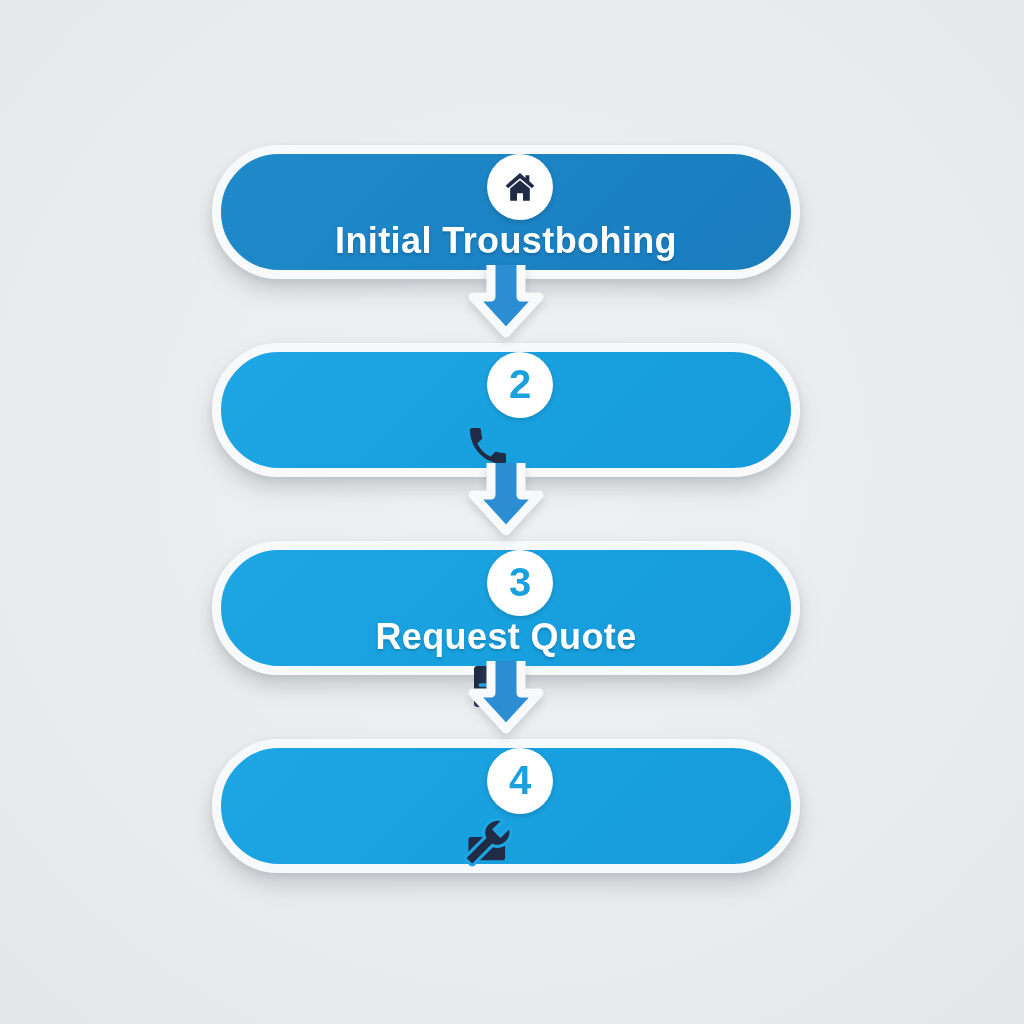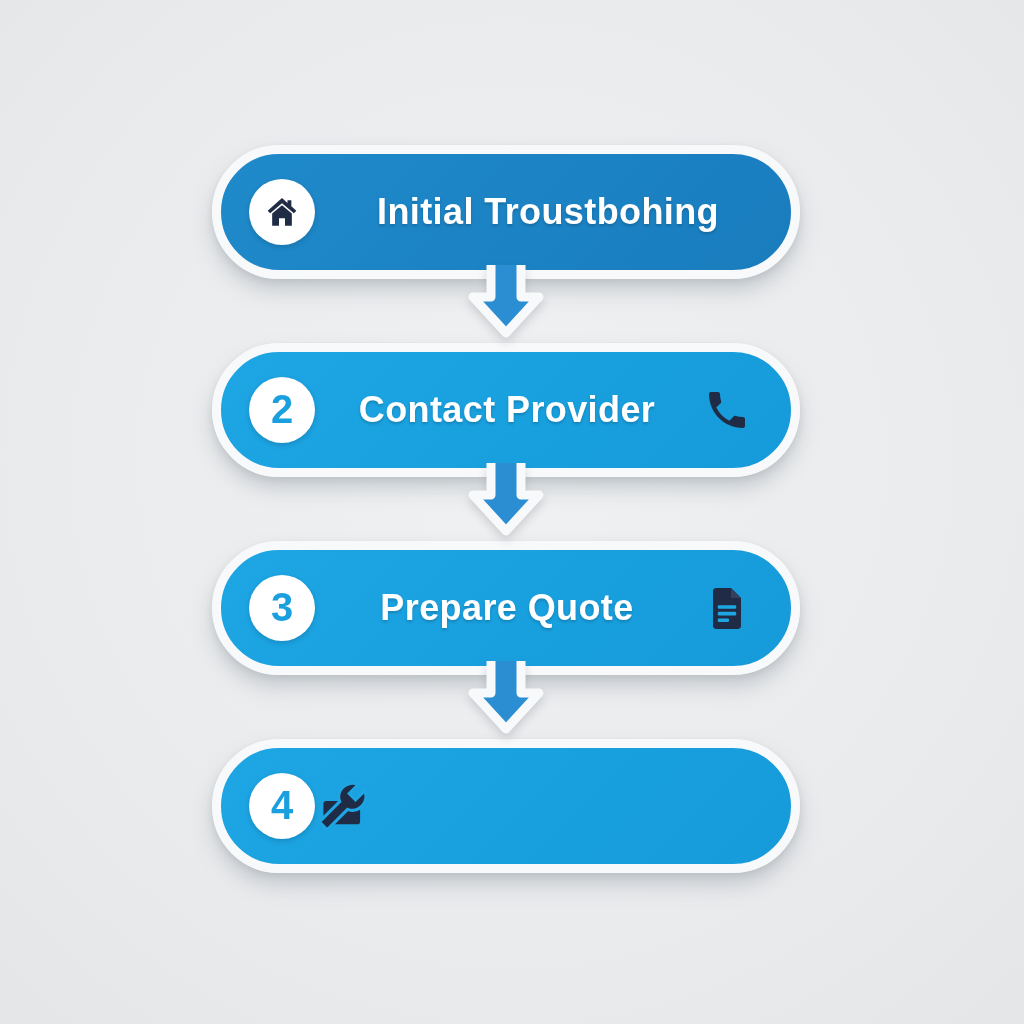--- a/index.html
+++ b/index.html
@@ -24,20 +24,21 @@
     position: relative;
     width: 570px;
     height: 116px;
     border: 9px solid #f8f9fa;
     border-radius: 67px;
     display: flex;
     align-items: center;
     box-shadow: 0 12px 20px rgba(130, 140, 150, 0.35), 0 3px 6px rgba(130, 140, 150, 0.18);
     z-index: 2;
     padding: 0;
+    flex-direction: column;
   }
   .pill-primary {
     background: linear-gradient(135deg, #1f8aca 0%, #1b82c3 60%, #197cbd 100%);
   }
   .pill-bright {
     background: linear-gradient(135deg, #1ea5e3 0%, #189fde 60%, #169ada 100%);
   }
   .badge {
     width: 66px;
     height: 66px;
@@ -113,39 +114,38 @@
   <div class="connector">
     <svg width="140" height="82" viewBox="0 0 140 82">
       <path d="M55 -12 L55 32 L37 32 L70 68 L103 32 L85 32 L85 -12 Z" fill="#2b8ed3" stroke="#f8f9fa" stroke-width="9" stroke-linejoin="round"></path>
     </svg>
   </div>
 
   <div class="pill pill-bright">
     <div class="badge">
       <span class="num">2</span>
     </div>
-    <div class="pill-label">Contact Provider</div>
     <div class="right-icon">
       <svg width="48" height="48" viewBox="0 0 24 24">
         <path fill="#202c46" d="M6.62 10.79c1.44 2.83 3.76 5.14 6.59 6.59l2.2-2.2c.27-.27.67-.36 1.02-.24 1.12.37 2.33.57 3.57.57.55 0 1 .45 1 1V20c0 .55-.45 1-1 1-9.39 0-17-7.61-17-17 0-.55.45-1 1-1h3.5c.55 0 1 .45 1 1 0 1.25.2 2.45.57 3.57.11.35.03.74-.25 1.02l-2.2 2.2z"></path>
       </svg>
     </div>
   </div>
 
   <div class="connector">
     <svg width="140" height="82" viewBox="0 0 140 82">
       <path d="M55 -12 L55 32 L37 32 L70 68 L103 32 L85 32 L85 -12 Z" fill="#2b8ed3" stroke="#f8f9fa" stroke-width="9" stroke-linejoin="round"></path>
     </svg>
   </div>
 
   <div class="pill pill-bright">
     <div class="badge">
       <span class="num">3</span>
     </div>
-    <div class="pill-label">Prepare Quote</div>
+    <div class="pill-label">Request Quote</div>
     <div class="right-icon">
       <svg width="48" height="48" viewBox="0 0 24 24">
         <path fill="#202c46" d="M6.5 2 L14 2 L19 7 L19 21 C19 21.8 18.3 22.5 17.5 22.5 L6.5 22.5 C5.7 22.5 5 21.8 5 21 L5 3.5 C5 2.7 5.7 2 6.5 2 Z"></path>
         <path fill="#33415f" d="M14 2 L19 7 L14 7 Z"></path>
         <rect x="7.4" y="10.6" width="9.2" height="1.8" rx="0.6" fill="#1ea5e3"></rect>
         <rect x="7.4" y="13.9" width="9.2" height="1.8" rx="0.6" fill="#1ea5e3"></rect>
         <rect x="7.4" y="17.2" width="5.6" height="1.8" rx="0.6" fill="#1ea5e3"></rect>
       </svg>
     </div>
   </div>

